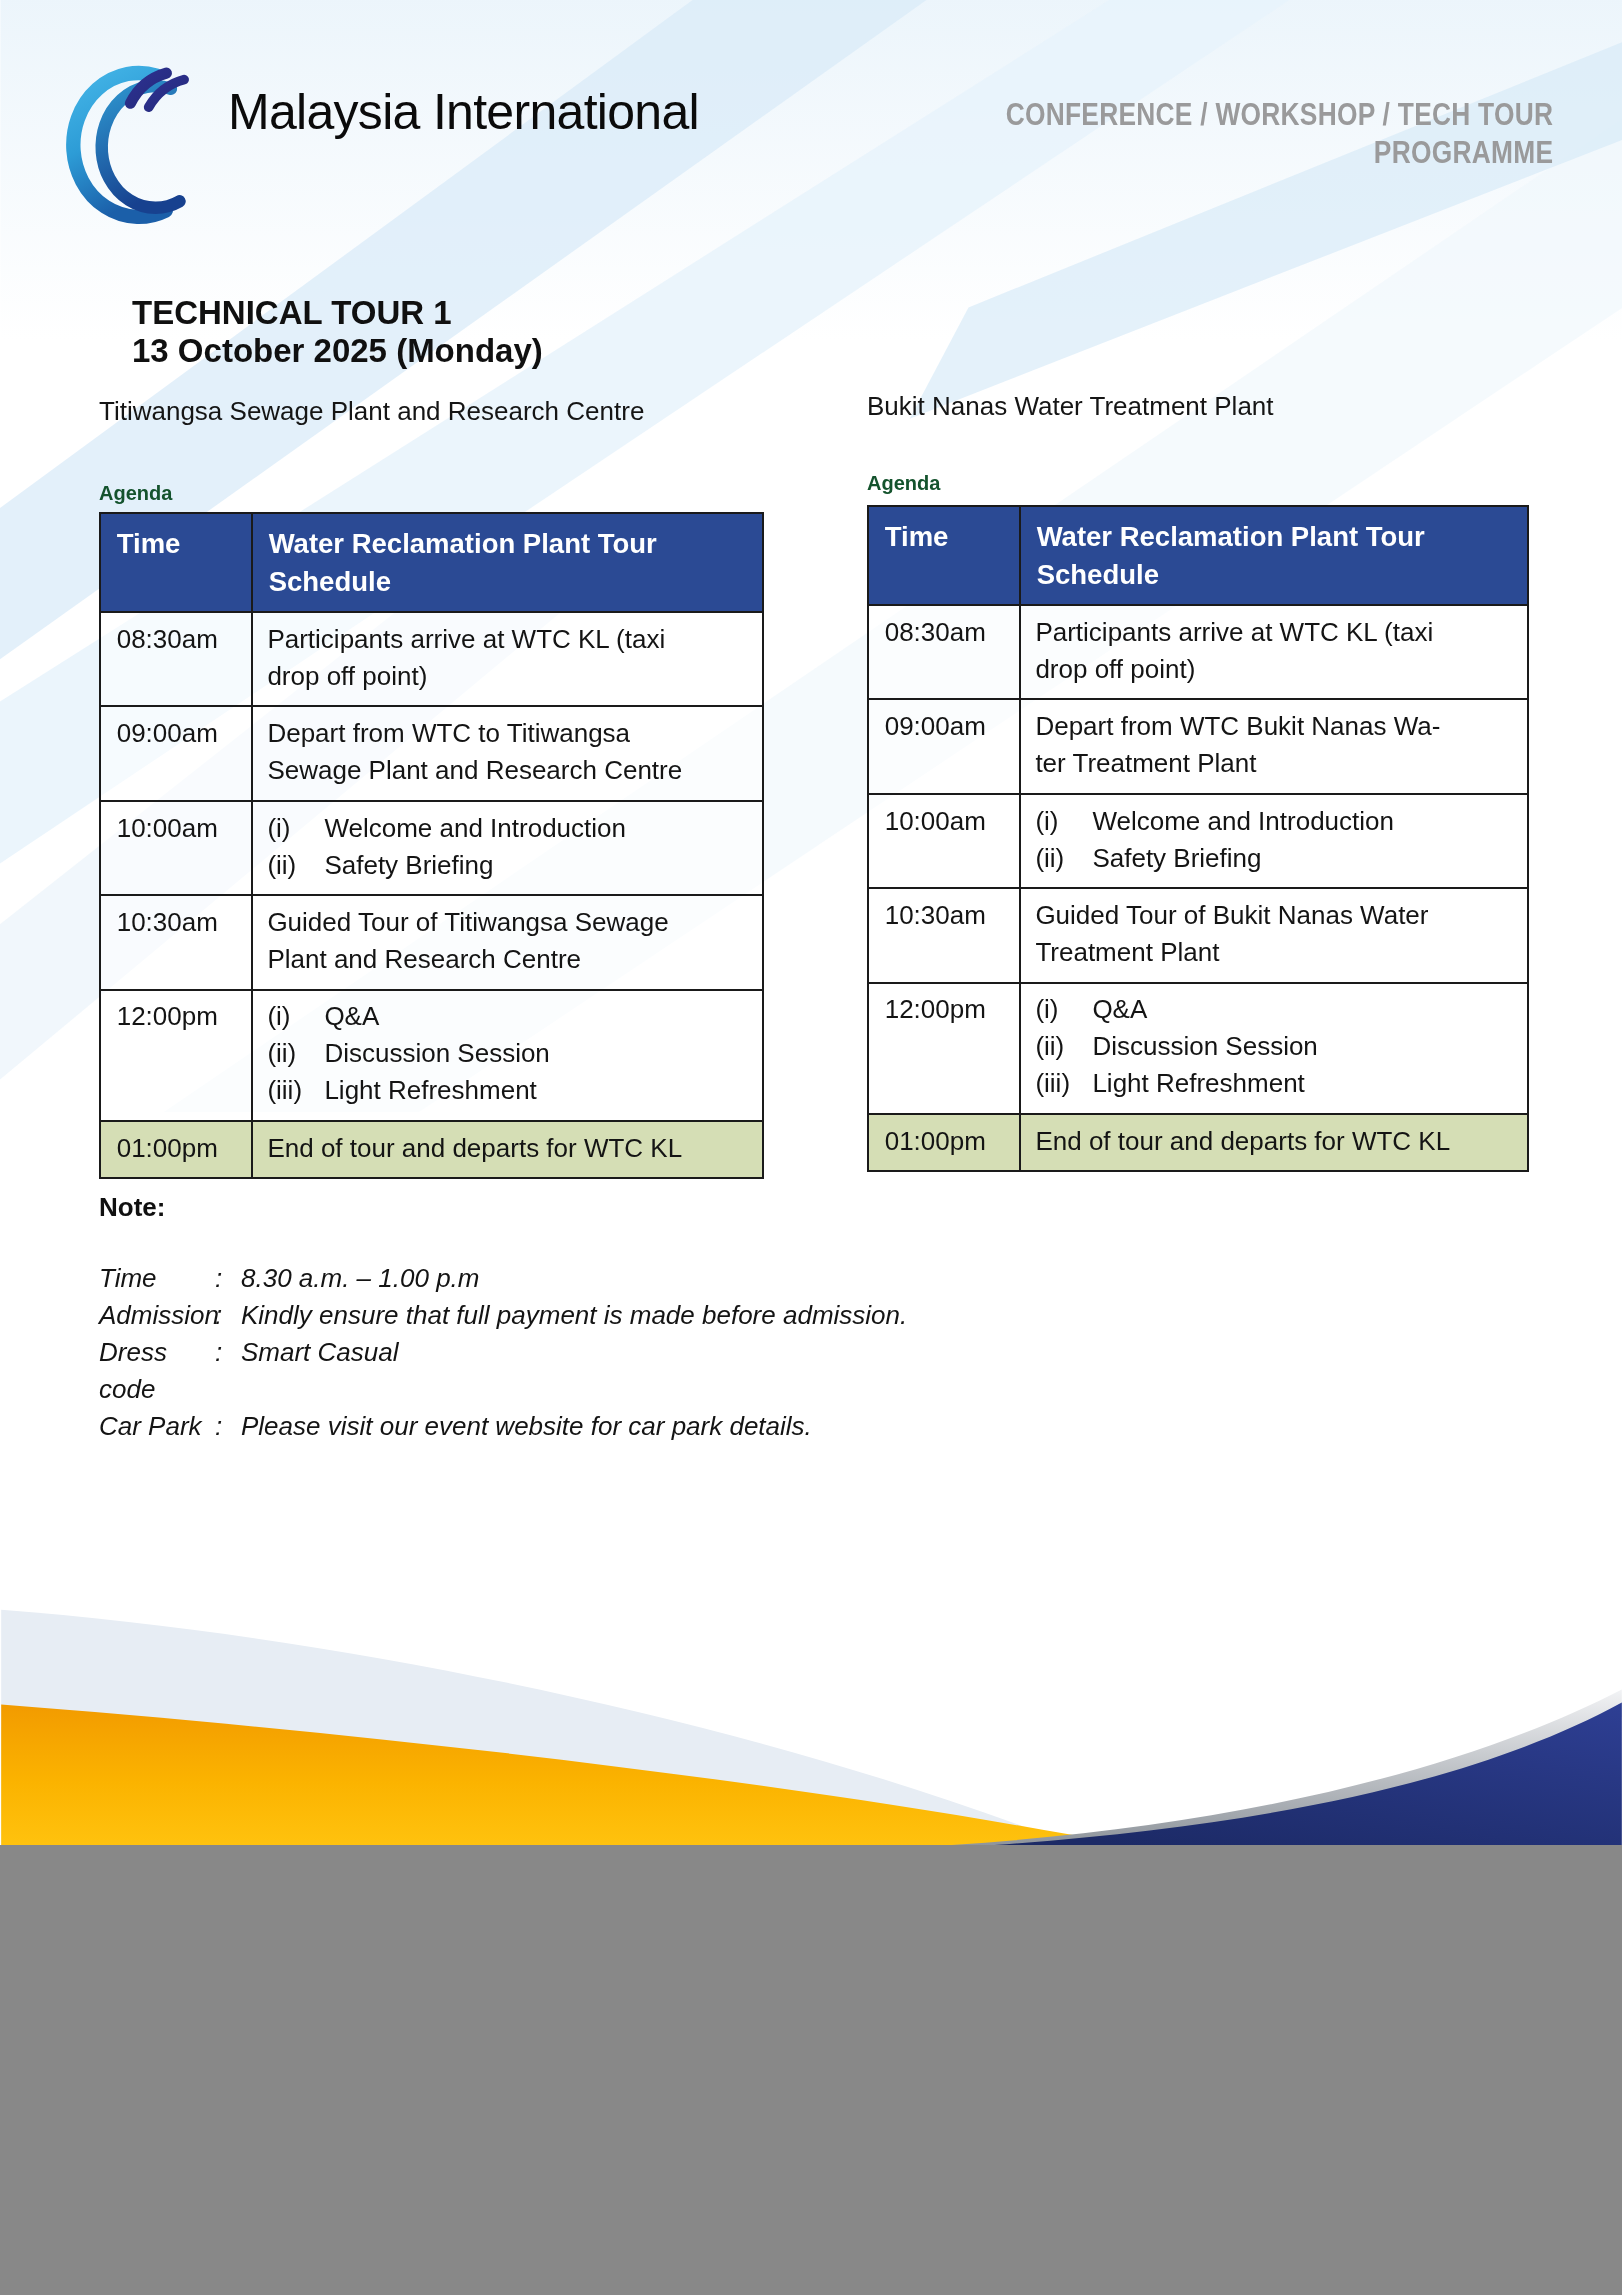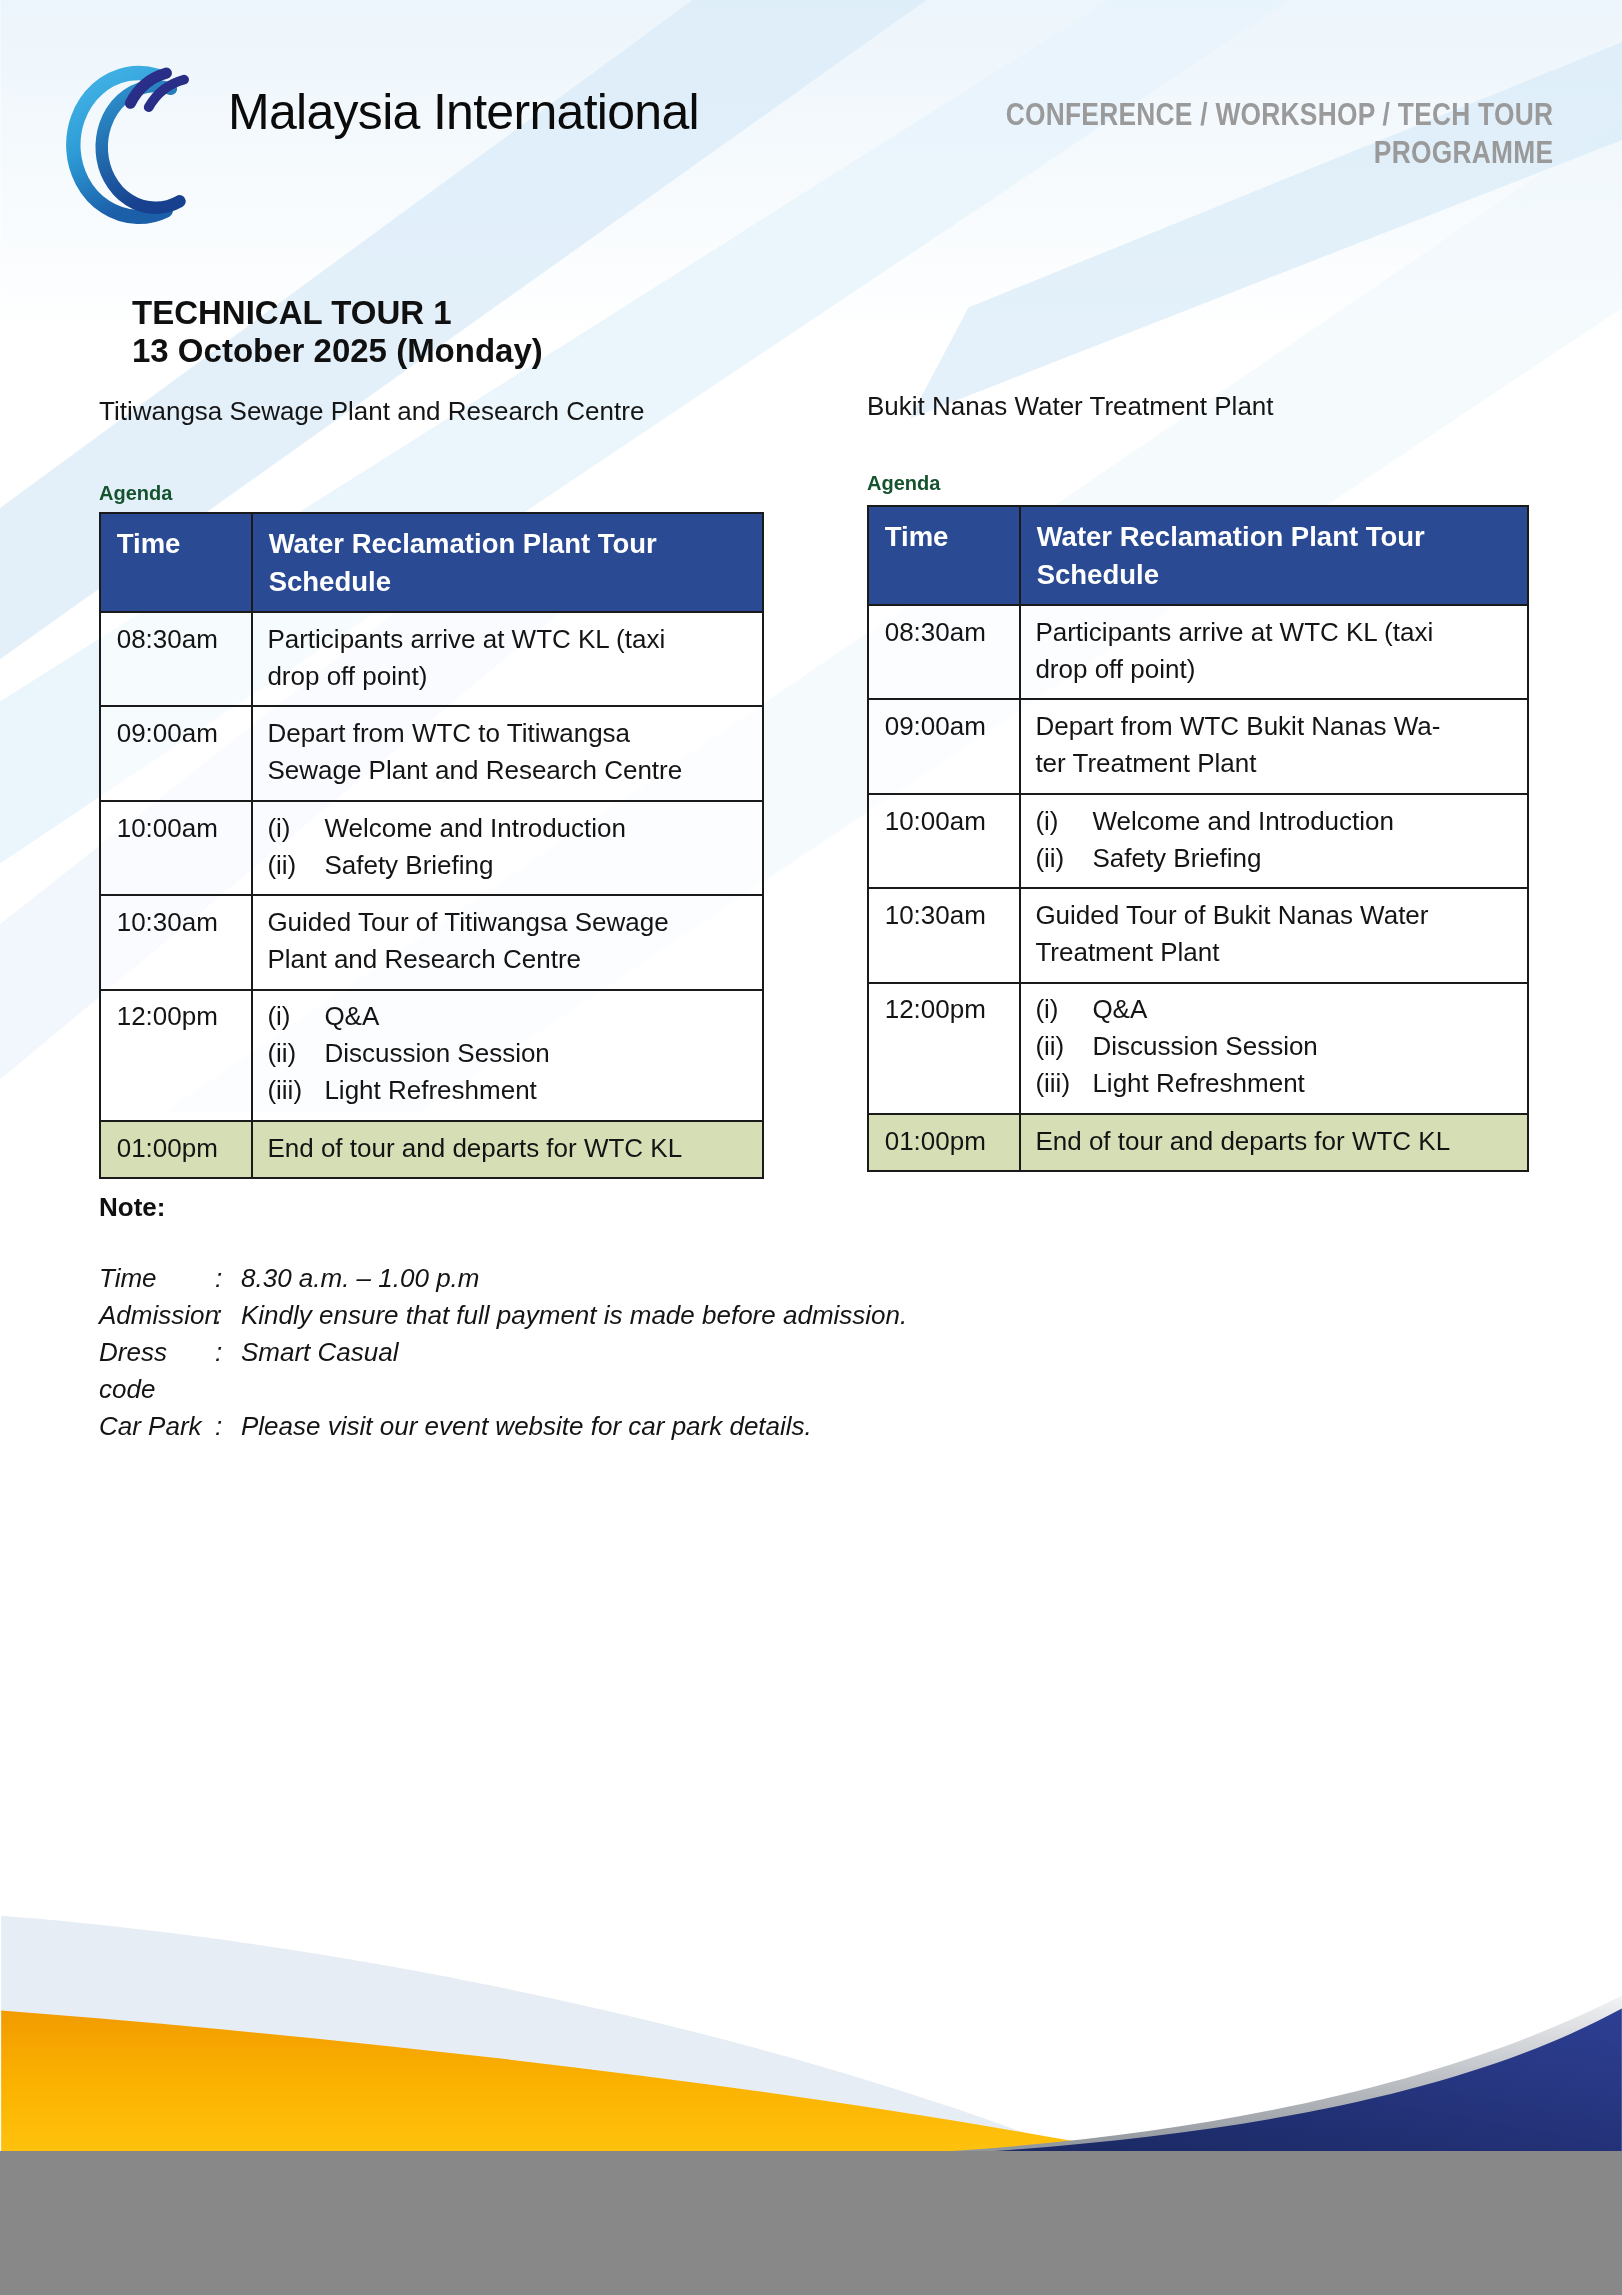--- a/index.html
+++ b/index.html
@@ -10,21 +10,21 @@
     --logo-indigo:#2E3192;
     --footer-yellow:#F9A800;
     --footer-yellow-bright:#FFC20E;
     --footer-navy:#273B8E;
     --footer-navy-dark:#1C2A66;
     --footer-silver:#C9CDD3;
     --label-gray:#9A9A9B;
   }
   html,body{margin:0;padding:0;background:#888;}
   .page{
-    position:relative;width:1623px;height:2151px;background:#ffffff;
+    position:relative;width:1623px;height:1845px;background:#ffffff;
     overflow:hidden;font-family:"Liberation Sans",sans-serif;color:#111;
     margin:0 auto;
   }
   .bg-top,.bg-bottom{position:absolute;left:0;pointer-events:none;}
   .bg-top{top:0;}
   .bg-bottom{bottom:0;}
 
   
   .logo-mark{position:absolute;left:65px;top:65px;}
   .logo-text{position:absolute;left:228px;top:84px;font-size:50px;line-height:57px;

